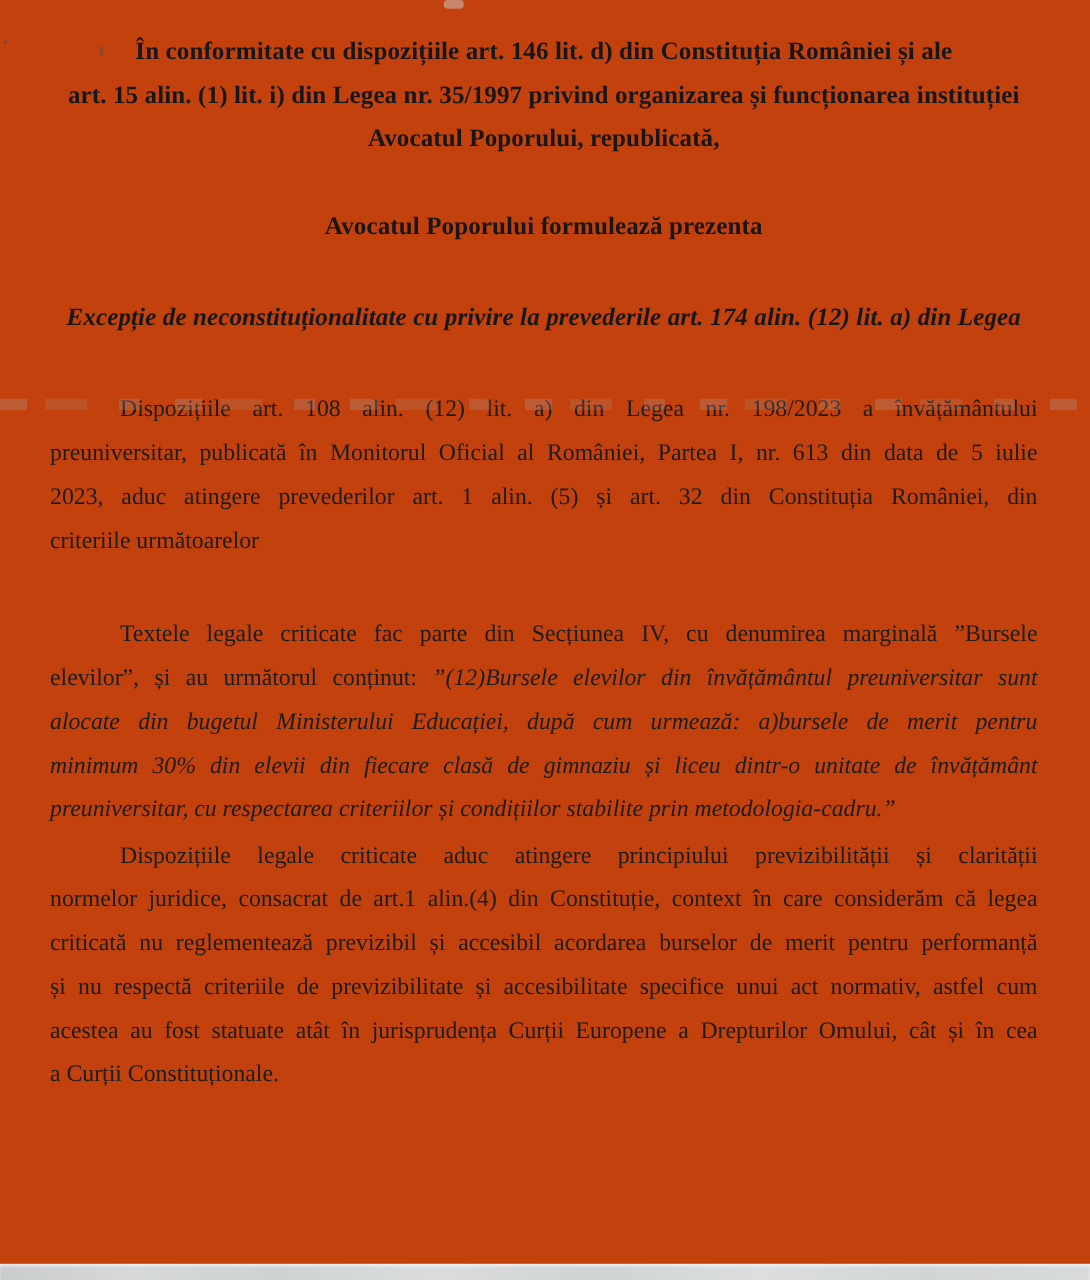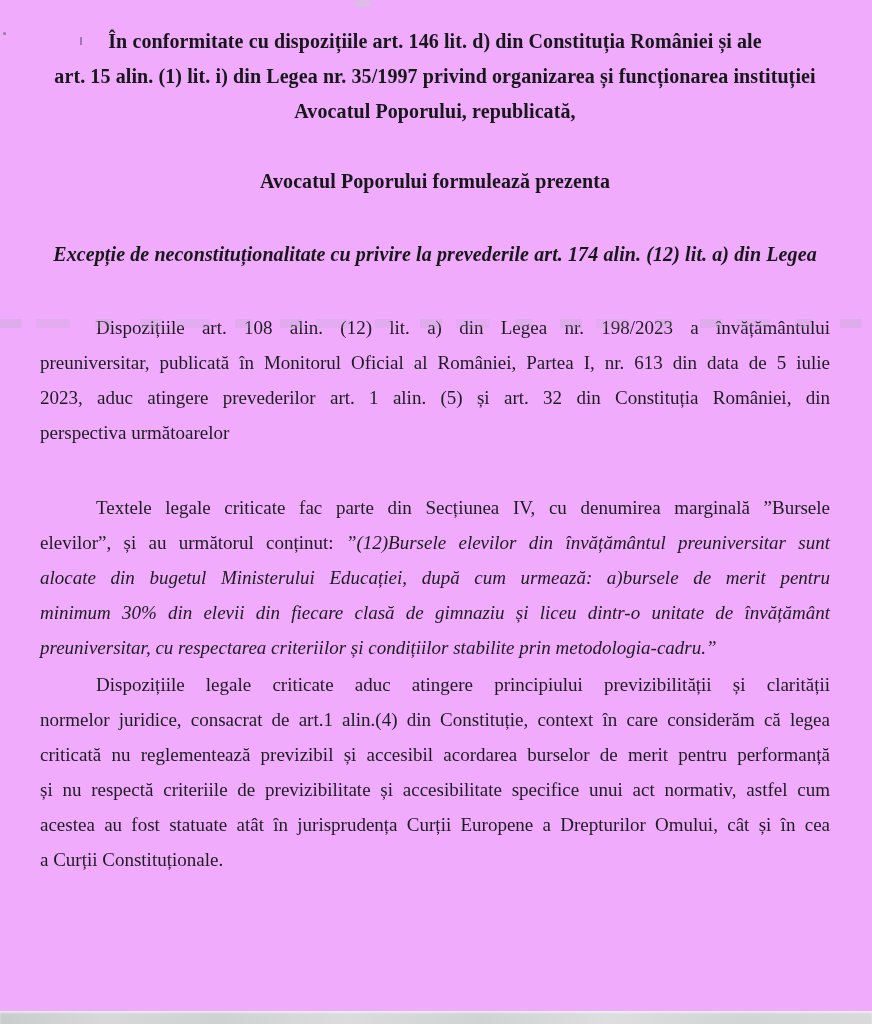--- a/index.html
+++ b/index.html
@@ -1,21 +1,21 @@
 <!DOCTYPE html>
 <html><head>
 <meta charset="utf-8">
 <style>
   html, body { margin: 0; padding: 0; background: #ffffff; }
 
   .page {
     position: relative;
     width: 872px;
     height: 1024px;
-    background: #f0abfc;
+    background: #c2410c;
     overflow: hidden;
     font-family: "Liberation Serif", "DejaVu Serif", serif;
     color: #1c1c1e;
   }
 
   .content {
     position: absolute;
     left: 40px;
     right: 42px;
     top: 24px;
@@ -108,21 +108,21 @@
     <div class="h">Avocatul Poporului, republicată,</div>
 
     <div class="h mt35">Avocatul Poporului formulează prezenta</div>
 
     <div class="h hi mt38">Excepție de neconstituționalitate cu privire la prevederile art. 174 alin. (12) lit. a) din Legea</div>
 
     <div class="para mt73">
       <div class="bline first">Dispozițiile art. 108 alin. (12) lit. a) din Legea nr. 198/2023 a învățământului</div>
       <div class="bline">preuniversitar, publicată în Monitorul Oficial al României, Partea I, nr. 613 din data de 5 iulie</div>
       <div class="bline">2023, aduc atingere prevederilor art. 1 alin. (5) și art. 32 din Constituția României, din</div>
-      <div class="bline last">perspectiva următoarelor</div>
+      <div class="bline last">criteriile următoarelor</div>
     </div>
 
 
     <div class="para mt40">
       <div class="bline first">Textele legale criticate fac parte din Secțiunea IV, cu denumirea marginală ”Bursele</div>
       <div class="bline"><span>elevilor”, și au următorul conținut:</span><span class="it"> ”(12)Bursele elevilor din învățământul preuniversitar sunt</span></div>
       <div class="bline it">alocate din bugetul Ministerului Educației, după cum urmează: a)bursele de merit pentru</div>
       <div class="bline it">minimum 30% din elevii din fiecare clasă de gimnaziu și liceu dintr-o unitate de învățământ</div>
       <div class="bline it last">preuniversitar, cu respectarea criteriilor și condițiilor stabilite prin metodologia-cadru.”</div>
     </div>

